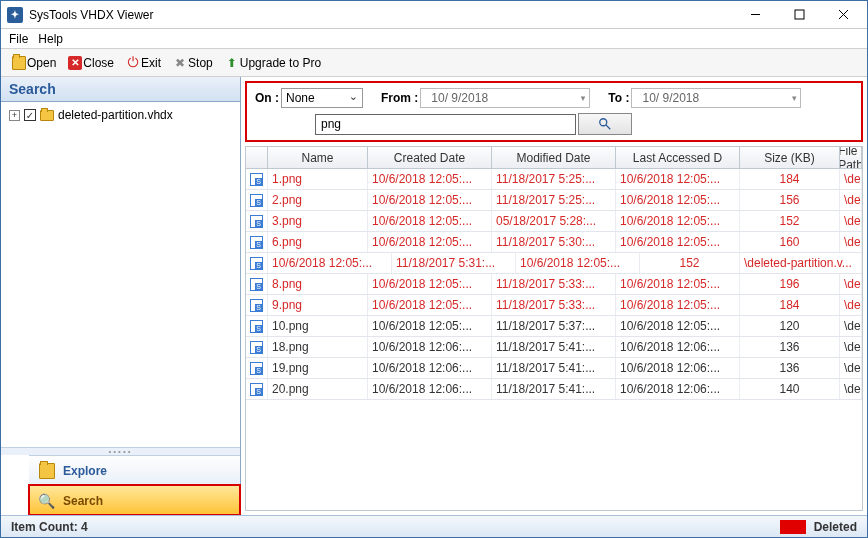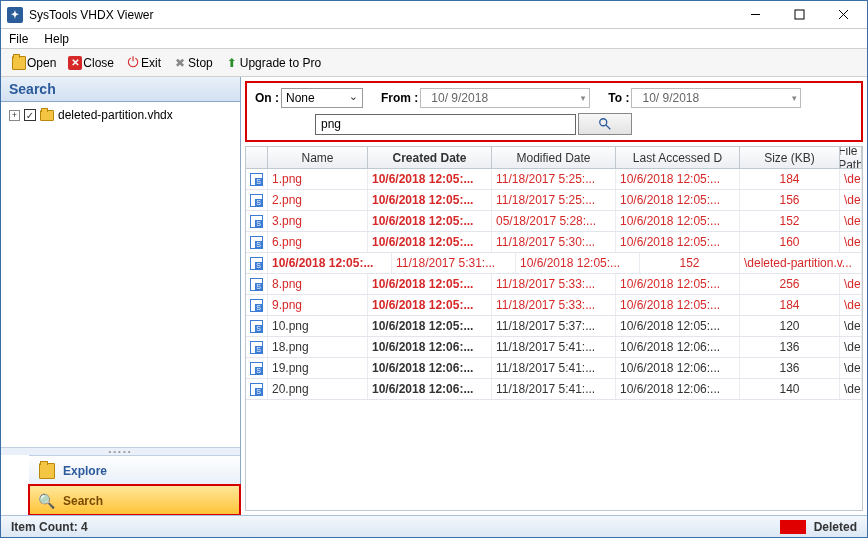--- a/index.html
+++ b/index.html
@@ -6,21 +6,21 @@
 body { background: #fff; width: 868px; height: 538px; overflow: hidden; border: 1px solid #3b6ea5; display: flex; flex-direction: column; }
 
 
 .titlebar { height: 28px; background: #fff; display: flex; align-items: center; padding: 0 2px 0 6px; border-bottom: 1px solid #ccc; }
 .titlebar .app-icon { width: 16px; height: 16px; background: #2b5d9a; border-radius: 2px; margin-right: 6px; display:flex; align-items:center; justify-content:center; color:#fff; font-size:10px; font-weight:bold;}
 .titlebar .title-text { flex: 1; font-size: 12px; color: #000; }
 .titlebar .win-btn { width: 44px; height: 26px; display: flex; align-items: center; justify-content: center; color: #000; }
 .titlebar .win-btn svg { width: 11px; height: 11px; }
 
 
-.menubar { height: 20px; background: #fff; display: flex; align-items: center; padding: 0 8px; gap: 16px; border-bottom: 1px solid #d0d0d0; }
+.menubar { height: 20px; background: #fff; display: flex; align-items: center; padding: 0 8px; gap: 10px; border-bottom: 1px solid #d0d0d0; }
 .menubar span { color: #000; }
 
 
 .toolbar { height: 28px; background: #f6f6f6; display: flex; align-items: center; padding: 0 6px; gap: 2px; border-bottom: 1px solid #d0d0d0; }
 .tbtn { display: flex; align-items: flex-start; gap: 1px; padding: 2px 5px; }
 .tbtn .ic { width: 14px; height: 14px; display:flex; align-items:center; justify-content:center; }
 .ic-open { background: #f4c542; border:1px solid #b8860b; border-radius:1px; position:relative;}
 .ic-open::before{content:"";position:absolute;top:-3px;left:0;width:5px;height:3px;background:#f4c542;border:1px solid #b8860b;border-bottom:none;border-radius:1px 1px 0 0;}
 .ic-close { background: #d62828; color:#fff; font-weight:bold; font-size:10px; border-radius:2px;}
 .ic-exit { color:#d62828; font-size:14px;}
@@ -68,21 +68,21 @@
 .grid-hd .cell { border-right:1px solid #c0c8d0; display:flex; align-items:center; justify-content:center; color:#333; font-size:12px; overflow:hidden;}
 .grid-body { flex:1; overflow:auto; background:#fff;}
 .grid-row { display:flex; height:21px; border-bottom:1px solid #e2e6ec; align-items:center;}
 .grid-row .cell { border-right:1px solid #e9edf2; height:100%; display:flex; align-items:center; padding:0 4px; overflow:hidden; white-space:nowrap; font-size:12px; color:#333;}
 .grid-row.deleted .cell.d { color:#d62828; }
 .cell.ic { justify-content:center; padding:0;}
 .cell.num { justify-content:center; }
 .fileic { width:13px; height:13px; background:#fff; border:1px solid #3a7bd5; position:relative;}
 .fileic::before { content:"S"; position:absolute; bottom:0; right:0; font-size:7px; background:#3a7bd5; color:#fff; padding:0 1px; line-height:1;}
 
-.c0{width:22px;} .c1{width:100px;} .c2{width:124px;font-weight:bold;} .c3{width:124px;} .c4{width:124px;} .c5{width:100px;} .c6{flex:1;}
+.c0{width:22px;} .c1{width:100px;} .c2{width:124px;} .c3{width:124px;} .c4{width:124px;} .c5{width:100px;} .c6{flex:1;}
 
 
 .statusbar { height: 22px; background: linear-gradient(#f3f7fc,#dce8f5); border-top:1px solid #a9c0dc; display:flex; align-items:center; padding: 0 10px; font-size:12px;}
 .statusbar .left { flex:1; font-weight:bold; color:#333;}
 .statusbar .swatch { width:26px; height:14px; background:#e00000; margin-right:8px;}
 .statusbar .lbl { font-weight:bold; color:#333;}
 </style>
 </head>
 <body>
 
@@ -253,21 +253,21 @@
             <div class="cell d c6">\deleted-partition.v...</div>
           </div>
           <div class="grid-row deleted">
             <div class="cell ic c0">
               <span class="fileic"></span>
             </div>
             <div class="cell d c1">8.png</div>
             <div class="cell d c2">10/6/2018 12:05:...</div>
             <div class="cell d c3">11/18/2017 5:33:...</div>
             <div class="cell d c4">10/6/2018 12:05:...</div>
-            <div class="cell d num c5">256</div>
+            <div class="cell d num c5">196</div>
             <div class="cell d c6">\deleted-partition.v...</div>
           </div>
           <div class="grid-row deleted">
             <div class="cell ic c0">
               <span class="fileic"></span>
             </div>
             <div class="cell d c1">9.png</div>
             <div class="cell d c2">10/6/2018 12:05:...</div>
             <div class="cell d c3">11/18/2017 5:33:...</div>
             <div class="cell d c4">10/6/2018 12:05:...</div>

